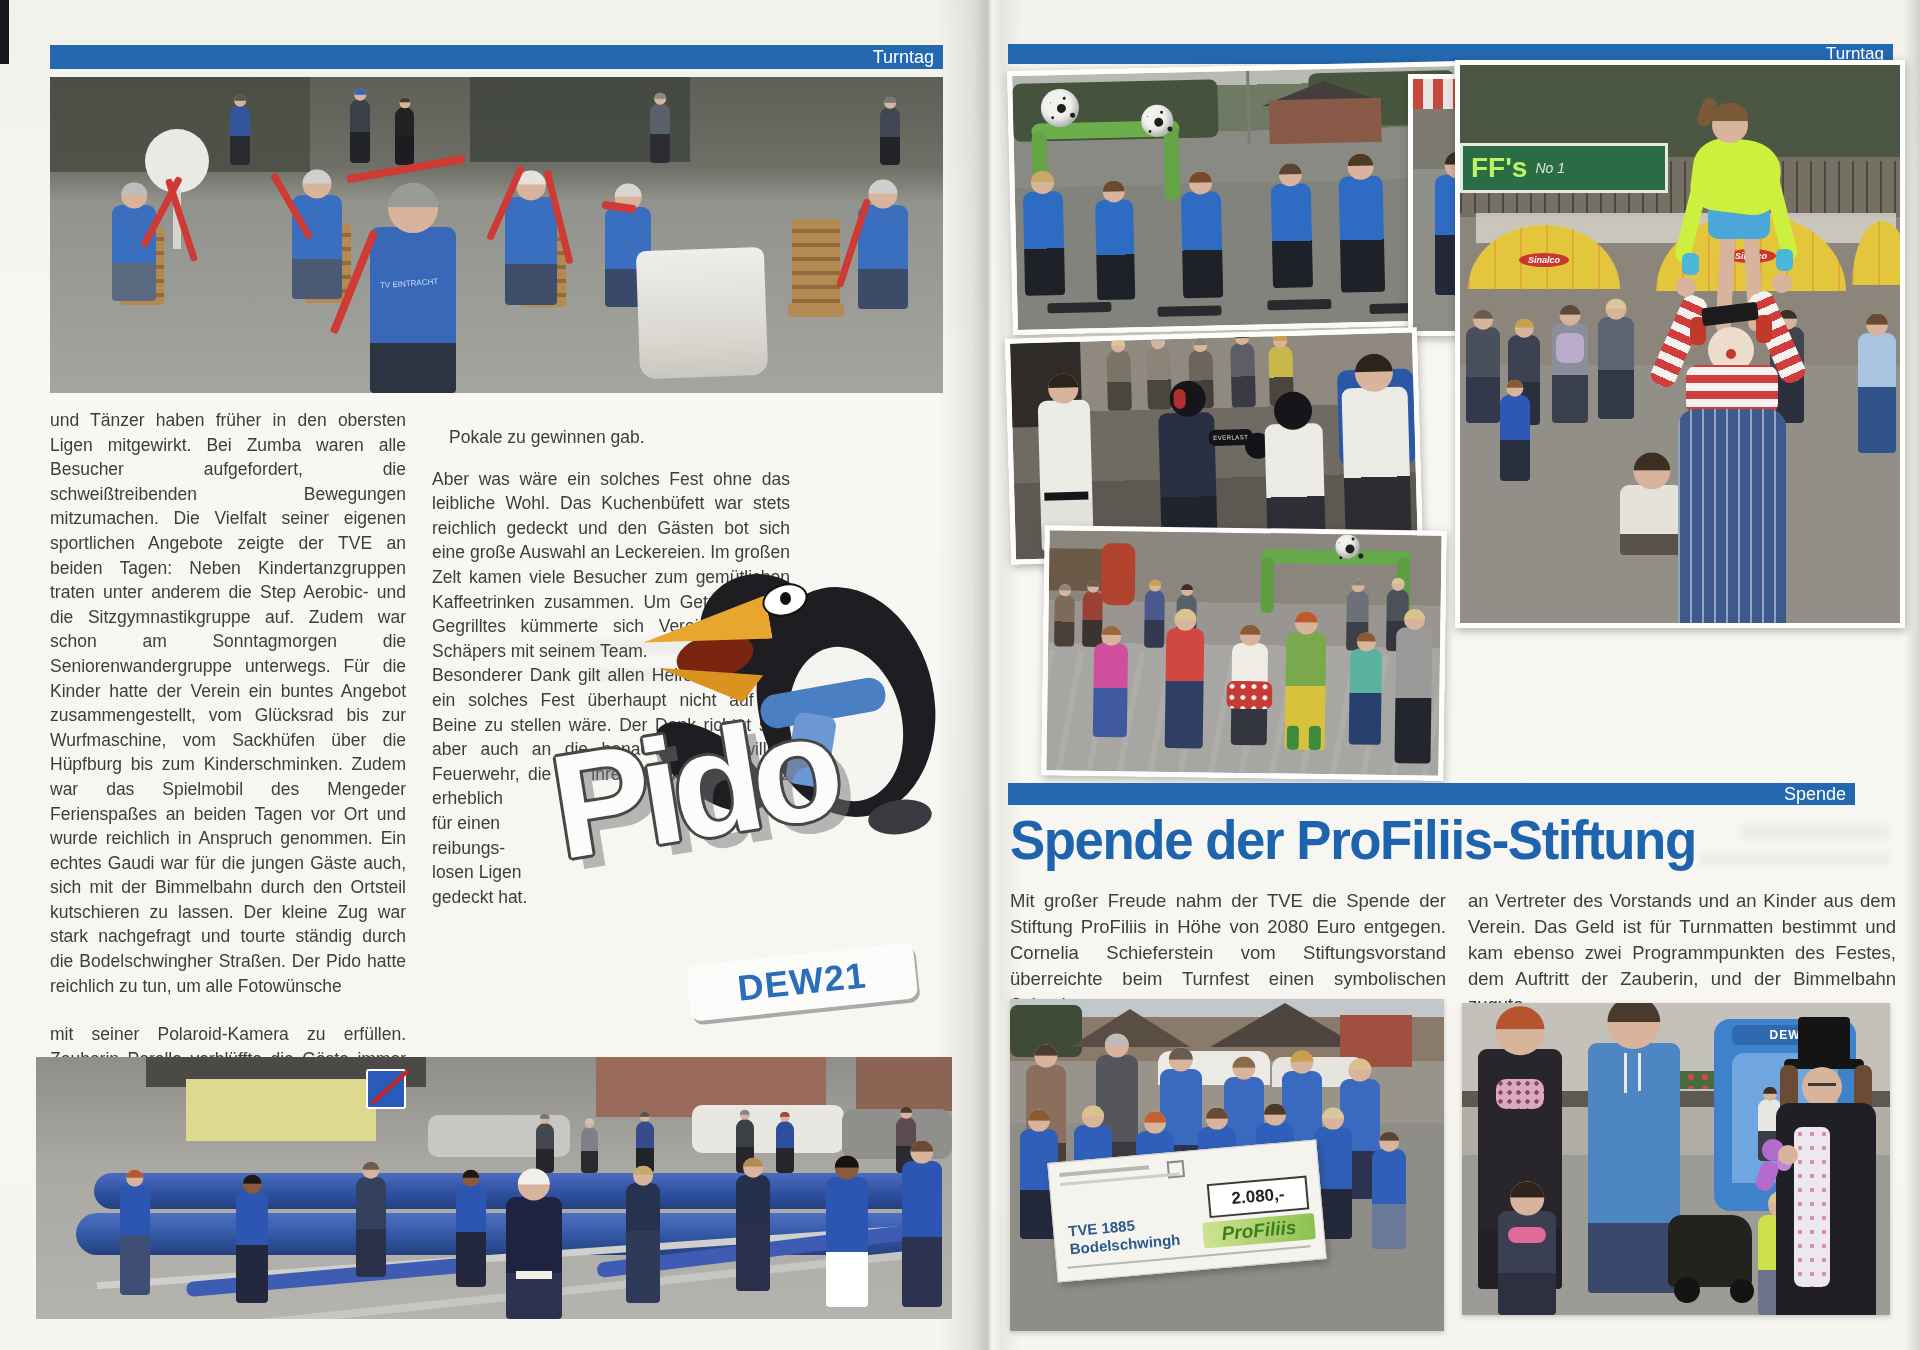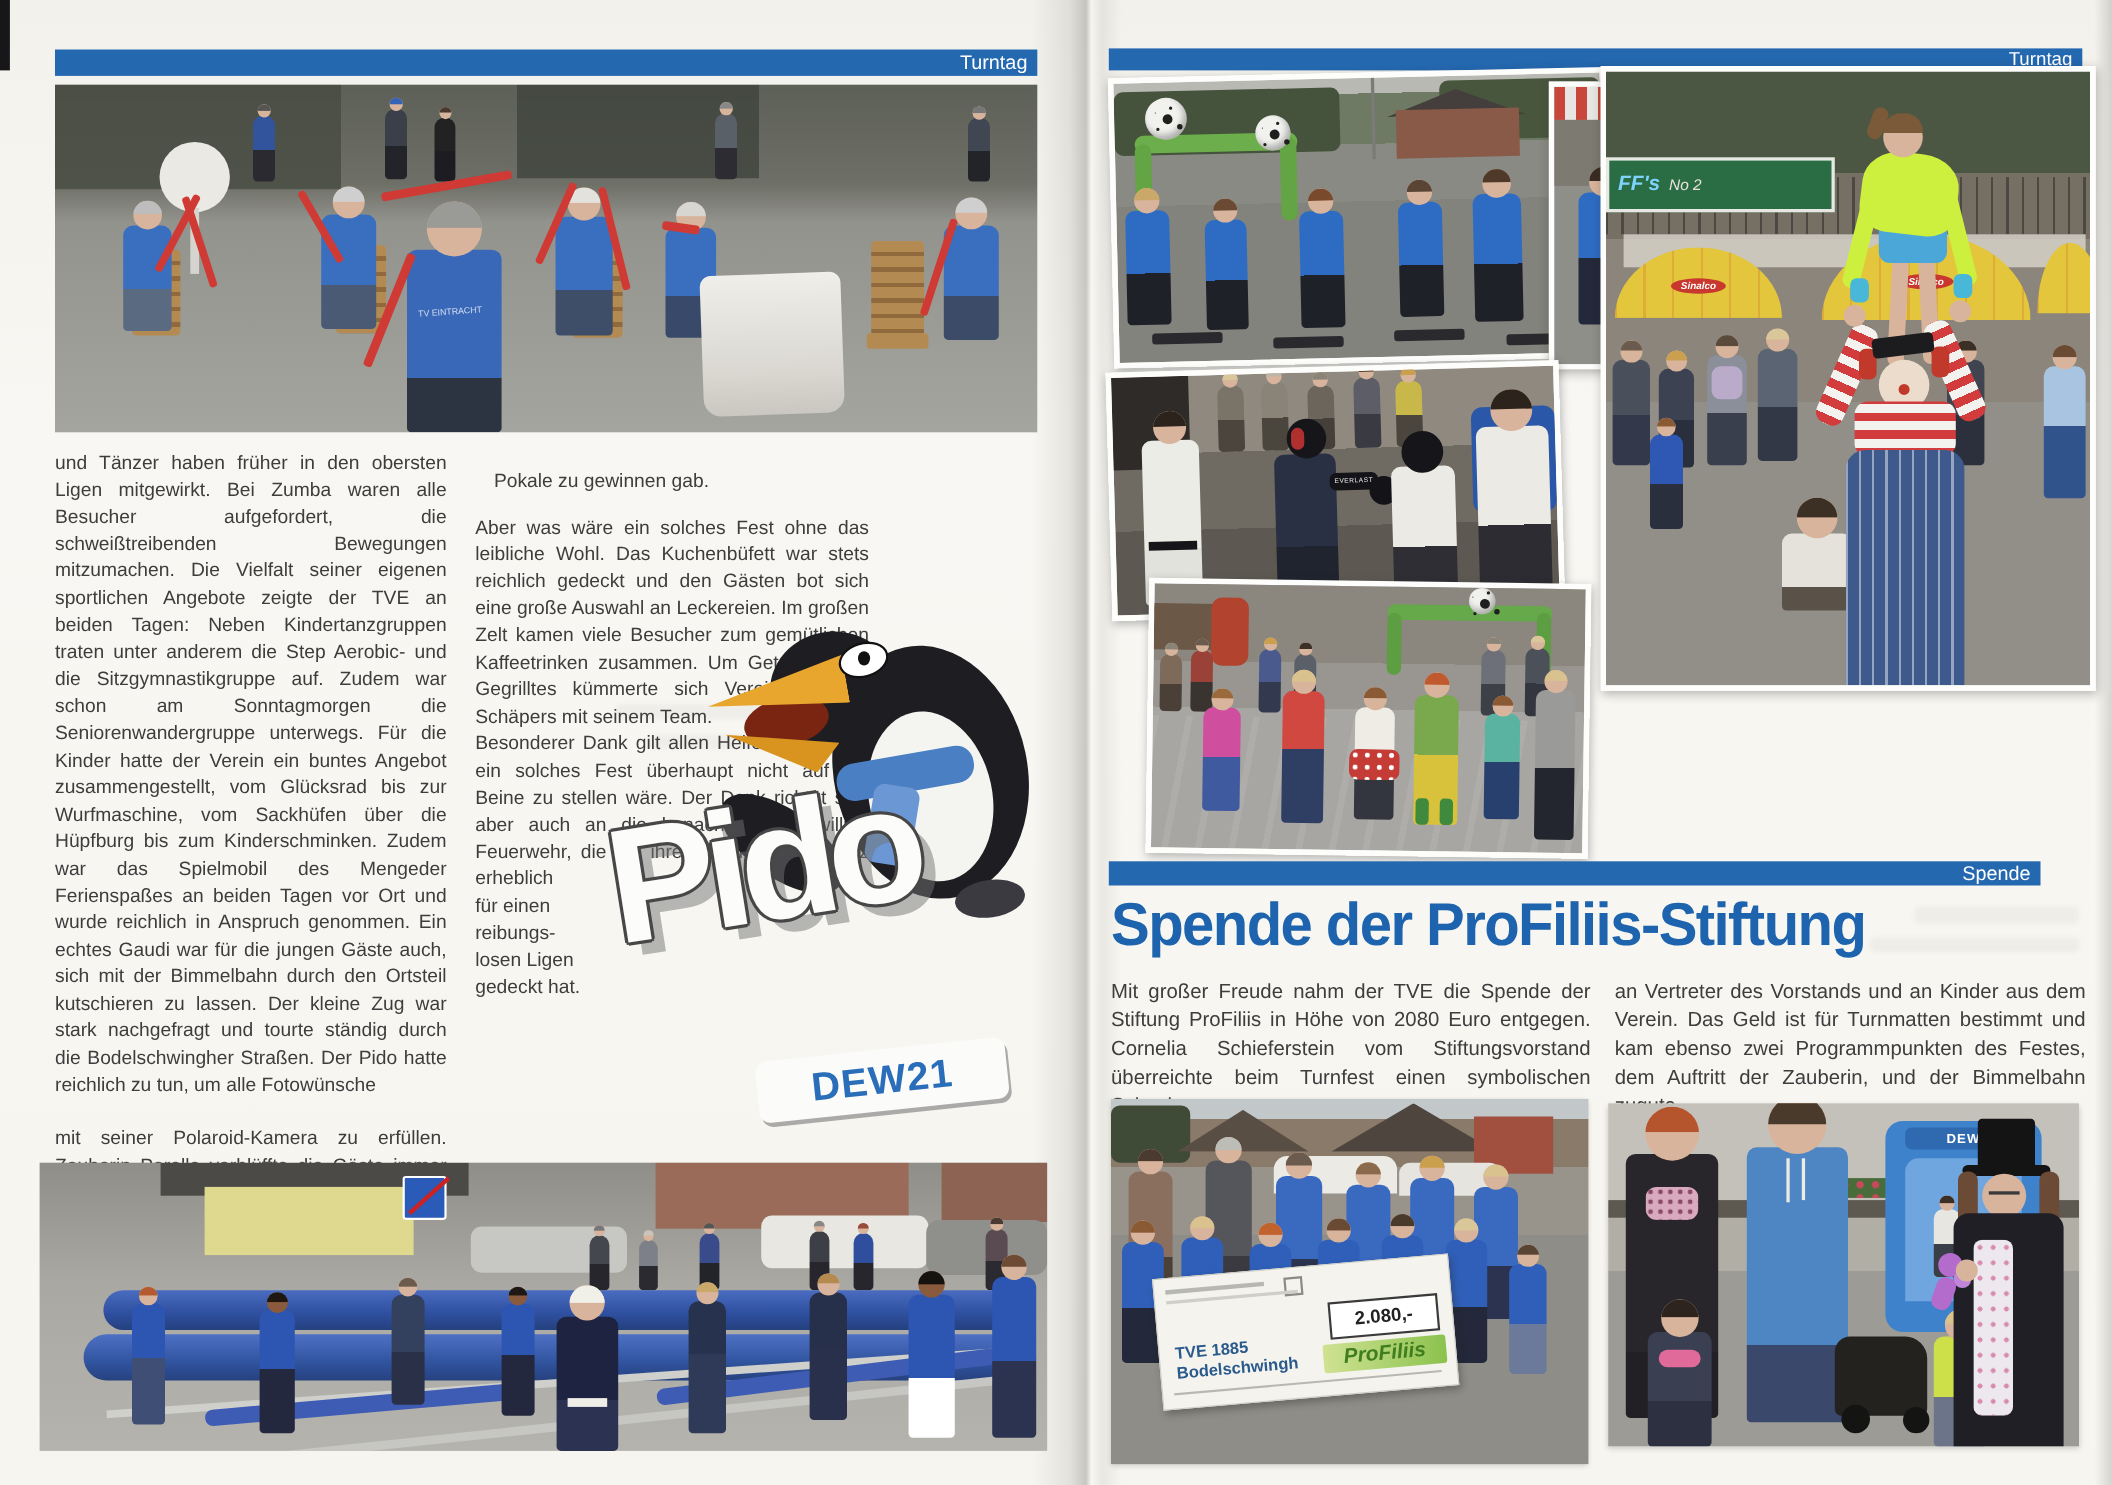--- a/index.html
+++ b/index.html
@@ -279,22 +279,22 @@
     <div class="abs" style="left:0;top:30px;width:100px;height:60px;background:#7d7a72;"></div>
     <div class="pn" style="left:22px;top:96px;width:46px;height:120px;--shirt:#2e6cc4;--pants:#23283a;--split:50%;">
         <i class="hd" style="--hair:#3a2c22;"></i>
       </div>
   </div>
 
   <div class="photo framed" style="left:1455px;top:60px;width:440px;height:558px;
        background:linear-gradient(180deg,#4c5743 0 92px,#756f64 92px 152px,#8b857b 152px 300px,#928e88 300px 558px);">
     <div class="abs" style="left:0;top:96px;width:440px;height:52px;background:repeating-linear-gradient(90deg,rgba(25,25,25,.45) 0 2px,transparent 2px 14px);"></div>
     <div class="abs" style="left:0;top:78px;width:208px;height:50px;background:#2a6d45;border:3px solid #e8e8e2;display:flex;align-items:center;gap:8px;padding-left:8px;box-sizing:border-box;">
-      <span style="color:#7dd3fc;font-weight:700;font-style:italic;font-size:19px;">FF's</span>
-      <span style="color:#e8e2da;font-style:italic;font-size:14px;">No 2</span>
+      <span style="color:#bef264;font-weight:700;font-size:28px;">FF's</span>
+      <span style="color:#e8e2da;font-style:italic;font-size:14px;">No 1</span>
     </div>
     <div class="abs" style="left:16px;top:148px;width:420px;height:30px;background:#d9d6cd;opacity:.8;"></div>
     <div class="umb" style="left:8px;top:160px;width:152px;height:64px;">
       <span class="lbl">Sinalco</span>
     </div>
     <div class="umb" style="left:196px;top:148px;width:190px;height:78px;">
       <span class="lbl">Sinalco</span>
     </div>
     <div class="umb" style="left:392px;top:156px;width:60px;height:64px;"></div>
 

